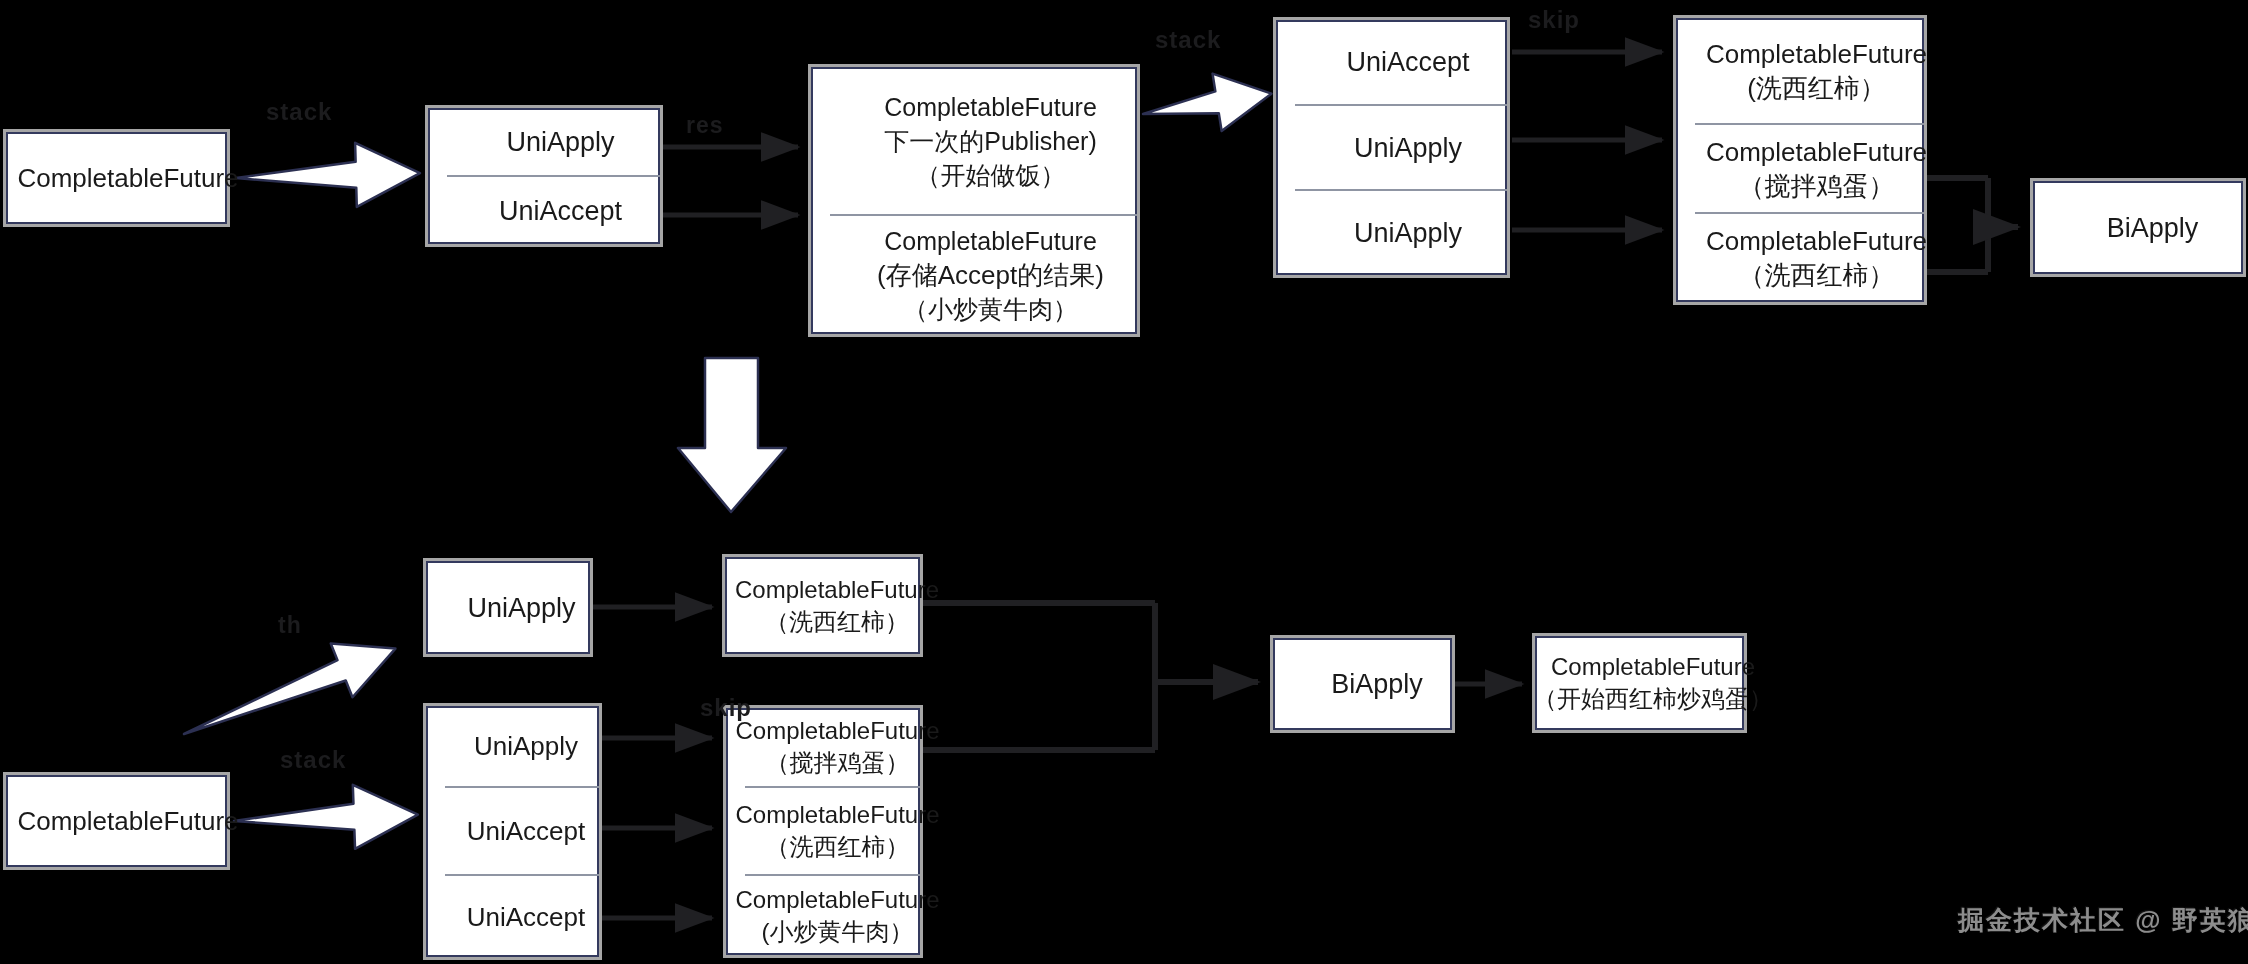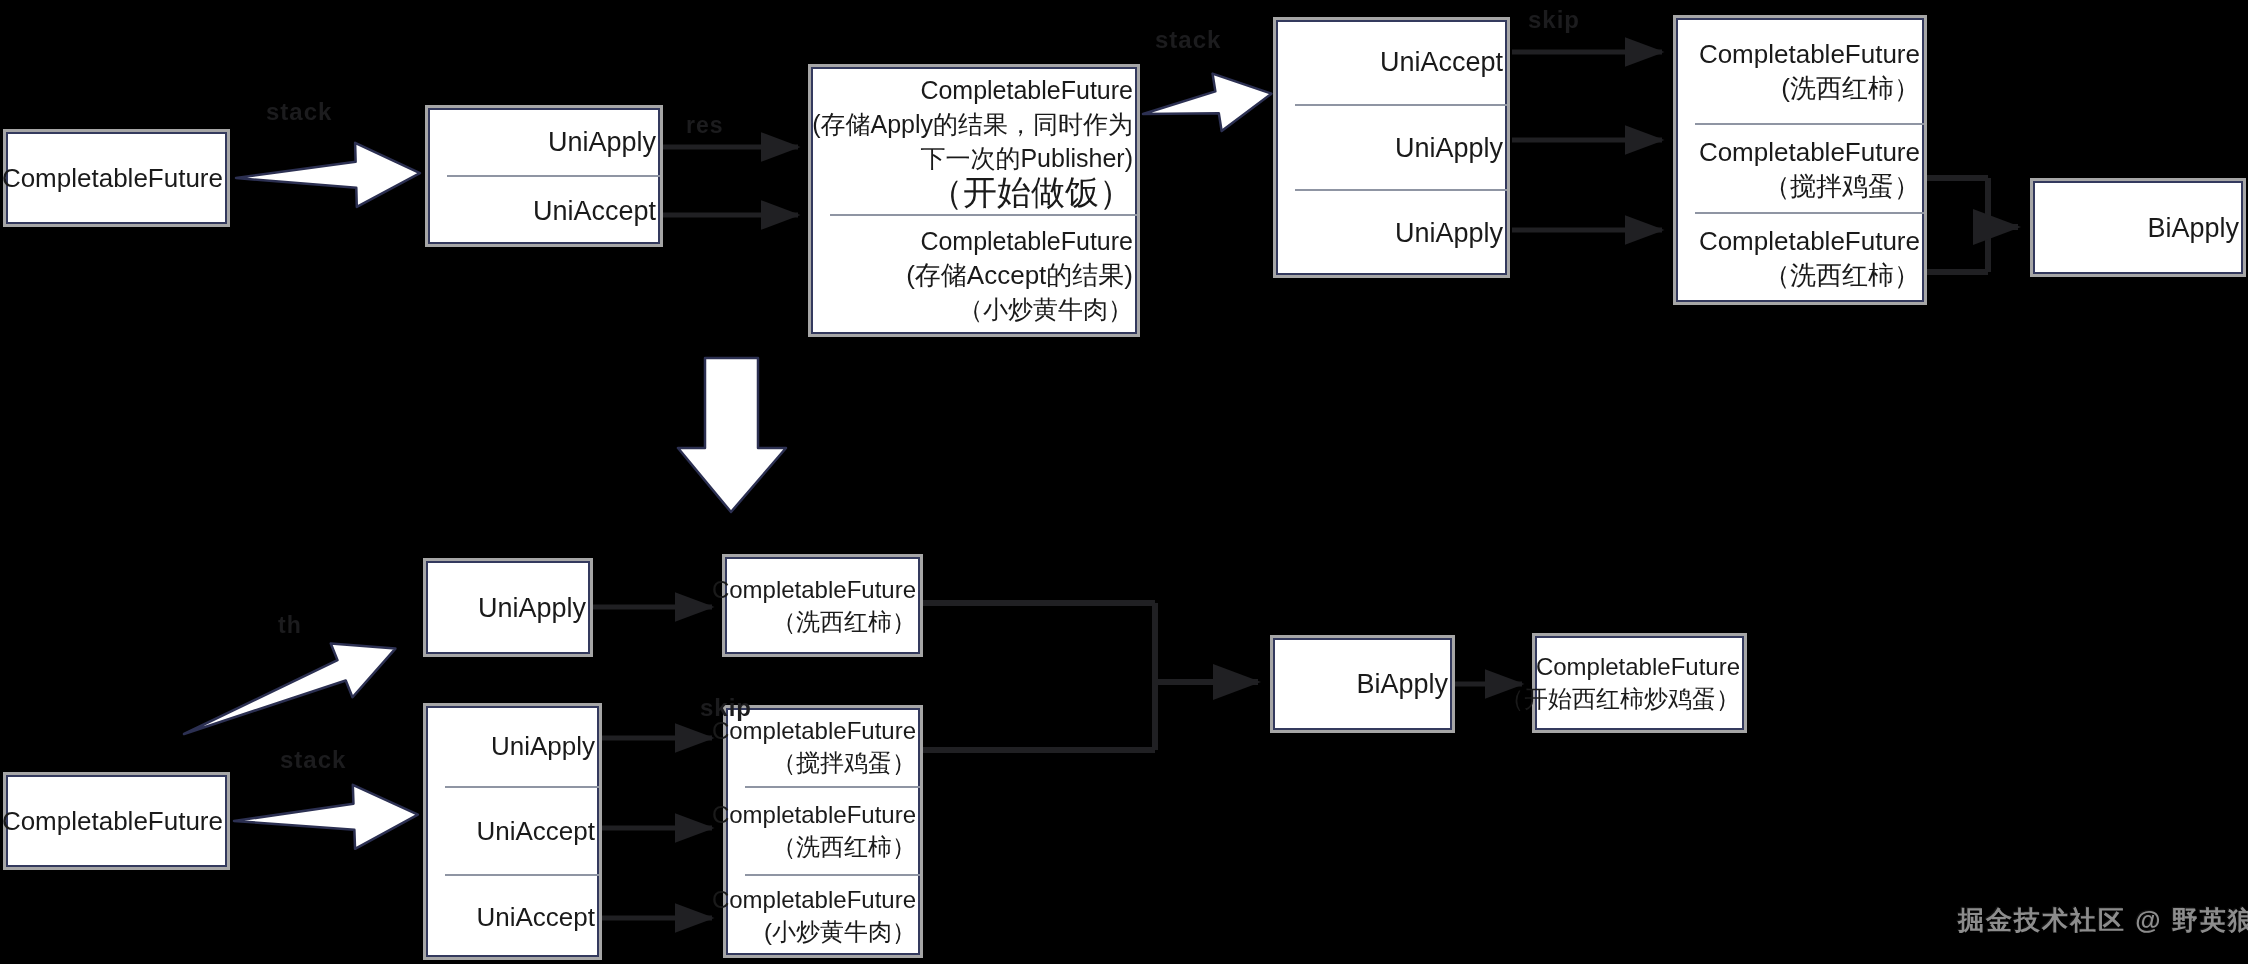--- a/index.html
+++ b/index.html
@@ -19,21 +19,21 @@
     box-shadow: inset 0 0 0 2px #343a5e;
     box-sizing: border-box;
     display: flex;
     flex-direction: column;
   }
   .cell {
     box-sizing: border-box;
     display: flex;
     flex-direction: column;
     justify-content: center;
-    align-items: flex-end;
+    align-items: center;
     padding-left: 18px;
     padding-right: 4px;
     border-bottom: 2px solid #8f95a3;
     flex: 1 1 auto;
     margin-left: 19px;
   }
   .cell:last-child { border-bottom: none; }
   .ln { font-size: 26px; line-height: 34px; white-space: nowrap; }
   .ln-lg { font-size: 27px; line-height: 34px; white-space: nowrap; }
   .ln-sm { font-size: 24px; line-height: 32px; white-space: nowrap; }
@@ -115,23 +115,22 @@
       <div class="ln-lg">UniApply</div>
     </div>
     <div class="cell">
       <div class="ln-lg">UniAccept</div>
     </div>
   </div>
 
   <div class="group" style="left:808px; top:64px; width:332px; height:273px;">
     <div class="cell" style="flex:0 0 149px; font-size:25px;">
       <div class="ln" style="font-size:25px;">CompletableFuture</div>
-      <div class="ln" style="font-size:25px;">(存储Apply的结果，同时作为</div>
       <div class="ln" style="font-size:25px;">下一次的Publisher)</div>
-      <div class="ln" style="font-size:34px;">（开始做饭）</div>
+      <div class="ln" style="font-size:25px;">（开始做饭）</div>
     </div>
     <div class="cell">
       <div class="ln" style="font-size:25px;">CompletableFuture</div>
       <div class="ln" style="font-size:26px;">(存储Accept的结果)</div>
       <div class="ln" style="font-size:25px;">（小炒黄牛肉）</div>
     </div>
   </div>
 
   <div class="group" style="left:1273px; top:17px; width:237px; height:261px;">
     <div class="cell">

